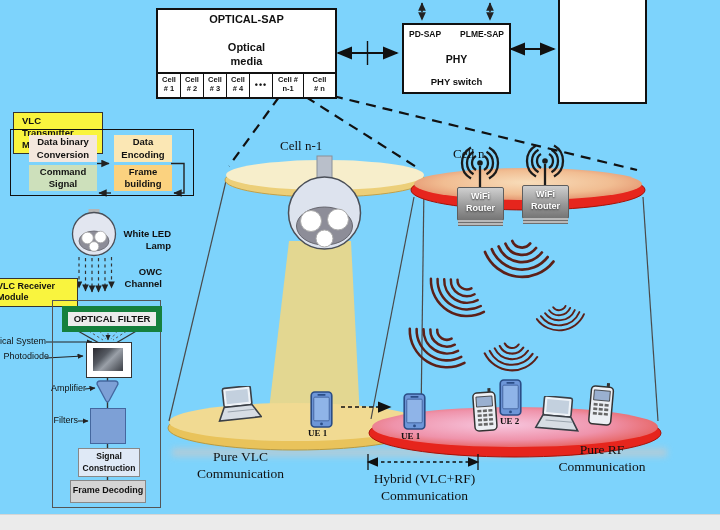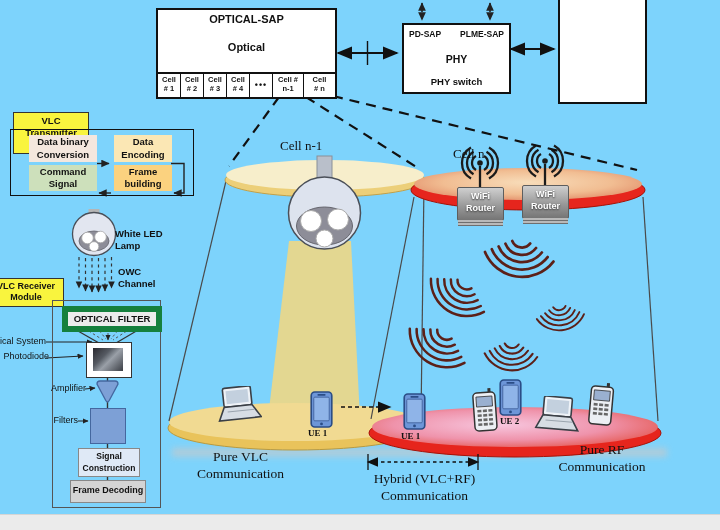--- a/index.html
+++ b/index.html
@@ -16,31 +16,31 @@
   .cell-row{position:absolute;left:0;bottom:0;width:100%;height:23px;border-top:2px solid #111;display:flex;}
   .cell{border-right:1.5px solid #111;font-size:7.5px;font-weight:bold;text-align:center;line-height:1.25;padding-top:1px;box-sizing:border-box;}
   .cell:last-child{border-right:none;}
   .cell.dots{border-right:1.5px solid #111;font-size:9px;letter-spacing:1px;display:flex;align-items:center;justify-content:center;}
   .phy-box{left:402px;top:23px;width:105px;height:67px;border:2px solid #111;background:#fff;}
   .phy-saps{position:absolute;top:4px;left:0;width:100%;display:flex;justify-content:space-between;padding:0 5px;box-sizing:border-box;font-size:8.5px;font-weight:bold;}
   .phy-name{position:absolute;top:28px;width:100%;text-align:center;font-weight:bold;font-size:10.5px;}
   .phy-switch{position:absolute;bottom:5px;width:100%;text-align:center;font-weight:bold;font-size:9.5px;}
   .right-box{left:558px;top:-10px;width:85px;height:110px;border:2px solid #111;background:#fff;}
   
-  .ylabel{background:#f9f43e;border:1.5px solid #333;font-weight:bold;font-size:9.5px;text-align:center;line-height:1.25;padding:2px 1px;}
+  .ylabel{background:#f9f43e;border:1.5px solid #333;font-weight:bold;font-size:9.5px;text-align:left;line-height:1.25;padding:2px 8px;}
   .tx-label{left:13px;top:112px;width:72px;}
   .rx-label{left:-12px;top:278px;width:72px;font-size:9px;}
   .tx-box{left:10px;top:129px;width:182px;height:65px;border:1.8px solid #111;}
   .blk{position:absolute;font-weight:bold;font-size:9.5px;text-align:center;line-height:1.3;display:flex;align-items:center;justify-content:center;}
   .blk>div{width:100%;}
   .blk1{left:18px;top:5px;width:68px;height:27px;background:#f4e7de;}
   .blk2{left:103px;top:5px;width:58px;height:27px;background:#fbe7b4;}
   .blk3{left:18px;top:35px;width:68px;height:26px;background:#cde0bb;}
   .blk4{left:103px;top:35px;width:58px;height:26px;background:#fbd27f;}
-  .small-b{font-weight:bold;font-size:9.5px;text-align:left;line-height:1.3;}
+  .small-b{font-weight:bold;font-size:9.5px;text-align:right;line-height:1.3;}
   .lamp-label{left:115px;top:228px;width:56px;}
   .owc-label{left:118px;top:266px;width:44px;}
   
   .rx-box{left:52px;top:300px;width:107px;height:206px;border:1.5px solid #555;}
   .filter-label{left:62px;top:306px;width:88px;height:14px;background:#ececec;border:6px solid #15803d;
                 font-weight:bold;font-size:9.5px;text-align:center;line-height:14px;}
   .pd-box{left:86px;top:342px;width:44px;height:34px;border:1.5px solid #333;background:#fff;}
   .pd-img{position:absolute;left:6px;top:5px;width:30px;height:23px;
           background:linear-gradient(135deg,#2a2a30 0%,#555a62 35%,#9aa0a8 55%,#3a3d44 100%);}
   .filters-box{left:90px;top:408px;width:34px;height:34px;background:#7da0d6;border:1px solid #44679f;}
@@ -238,20 +238,21 @@
       <line x1="368" y1="462" x2="478" y2="462" stroke-width="1.3" stroke-dasharray="3.5,3" marker-start="url(#ah)" marker-end="url(#ah)"></line>
       <line x1="368" y1="454" x2="368" y2="470" stroke-width="1.3"></line>
       <line x1="478" y1="454" x2="478" y2="470" stroke-width="1.3"></line>
     </g>
   </svg>
 
   <div class="hbox sap-box">
     <div class="sap-title">OPTICAL-SAP</div>
     <div class="sap-media">
       <div>Optical</div>
+      <div>media</div>
     </div>
     <div class="cell-row">
       <div class="cell" style="width:23px">
           <div>Cell</div>
           <div># 1</div>
         </div>
       <div class="cell" style="width:23px">
           <div>Cell</div>
           <div># 2</div>
         </div>

